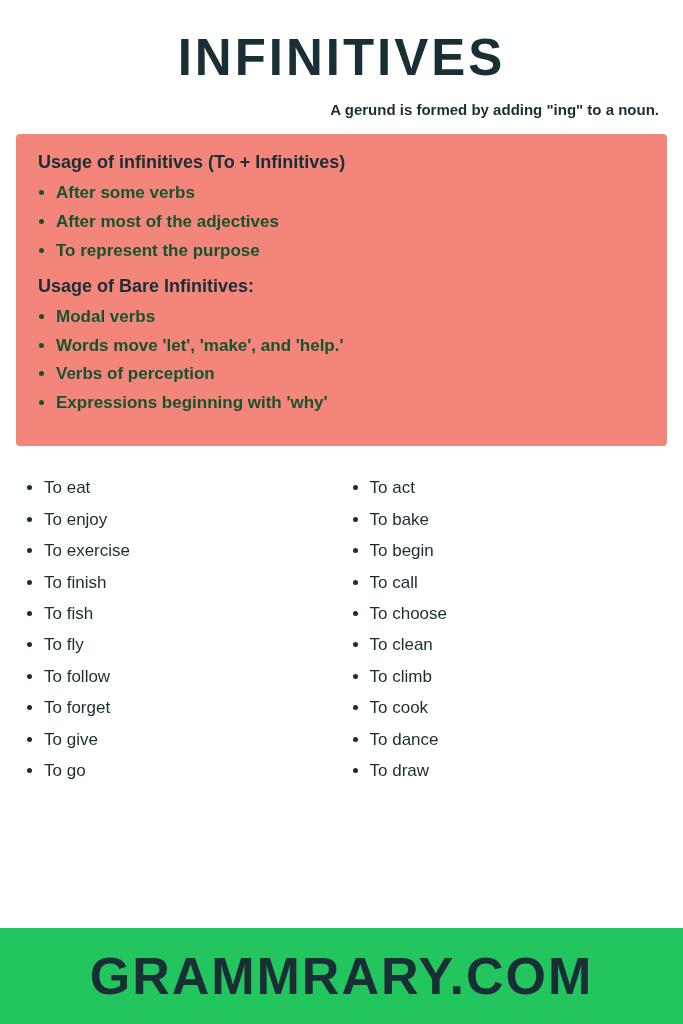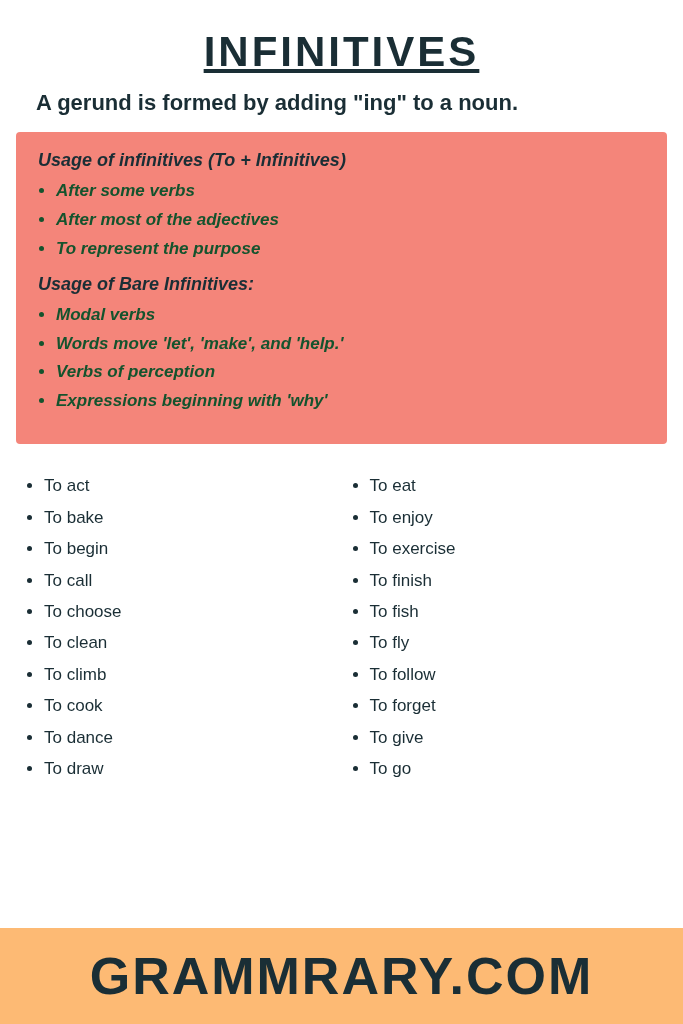--- a/index.html
+++ b/index.html
@@ -19,44 +19,42 @@
     .page-wrapper {
       width: 683px;
       min-height: 1024px;
       background: #ffffff;
       display: flex;
       flex-direction: column;
     }
 
     .main-title {
       text-align: center;
-      font-size: 42px;
+      font-size: 51px;
       font-weight: 900;
       color: #1a2e35;
       letter-spacing: 3px;
       text-transform: uppercase;
       padding: 28px 20px 10px;
       font-family: 'Arial Black', 'Arial', sans-serif;
-      text-decoration: underline;
     }
 
     .subtitle {
-      text-align: left;
-      font-size: 22px;
+      text-align: right;
+      font-size: 15px;
       font-weight: 700;
       color: #1a2e35;
-      padding: 4px 36px 16px;
+      padding: 4px 24px 16px;
     }
 
     .info-box {
       background: #f4857a;
       margin: 0 16px 16px;
       padding: 18px 22px 18px;
       border-radius: 4px;
-      font-style: italic;
     }
 
     .info-box .section-title {
       font-size: 18px;
       font-weight: 700;
       color: #1a2e35;
       margin-bottom: 6px;
     }
 
     .info-box ul {
@@ -93,21 +91,21 @@
     }
 
     .word-column ul li {
       font-size: 17px;
       color: #1a2e35;
       font-weight: 500;
       line-height: 1.85;
     }
 
     .footer {
-      background: #fdba74;
+      background: #22c55e;
       text-align: center;
       padding: 18px 20px;
       margin-top: auto;
     }
 
     .footer-text {
       font-size: 52px;
       font-weight: 900;
       color: #1a2e35;
       text-transform: uppercase;
@@ -143,45 +141,45 @@
       <li>Expressions beginning with 'why'</li>
     </ul>
 
   </div>
 
   <div class="word-list-section">
     <div class="word-columns">
 
       <div class="word-column">
         <ul>
+          <li>To eat</li>
+          <li>To enjoy</li>
+          <li>To exercise</li>
+          <li>To finish</li>
+          <li>To fish</li>
+          <li>To fly</li>
+          <li>To follow</li>
+          <li>To forget</li>
+          <li>To give</li>
+          <li>To go</li>
+        </ul>
+      </div>
+
+      <div class="word-column">
+        <ul>
           <li>To act</li>
           <li>To bake</li>
           <li>To begin</li>
           <li>To call</li>
           <li>To choose</li>
           <li>To clean</li>
           <li>To climb</li>
           <li>To cook</li>
           <li>To dance</li>
           <li>To draw</li>
-        </ul>
-      </div>
-
-      <div class="word-column">
-        <ul>
-          <li>To eat</li>
-          <li>To enjoy</li>
-          <li>To exercise</li>
-          <li>To finish</li>
-          <li>To fish</li>
-          <li>To fly</li>
-          <li>To follow</li>
-          <li>To forget</li>
-          <li>To give</li>
-          <li>To go</li>
         </ul>
       </div>
 
 
     </div>
   </div>
 
   <div class="footer">
     <div class="footer-text">GRAMMRARY.COM</div>
   </div>

